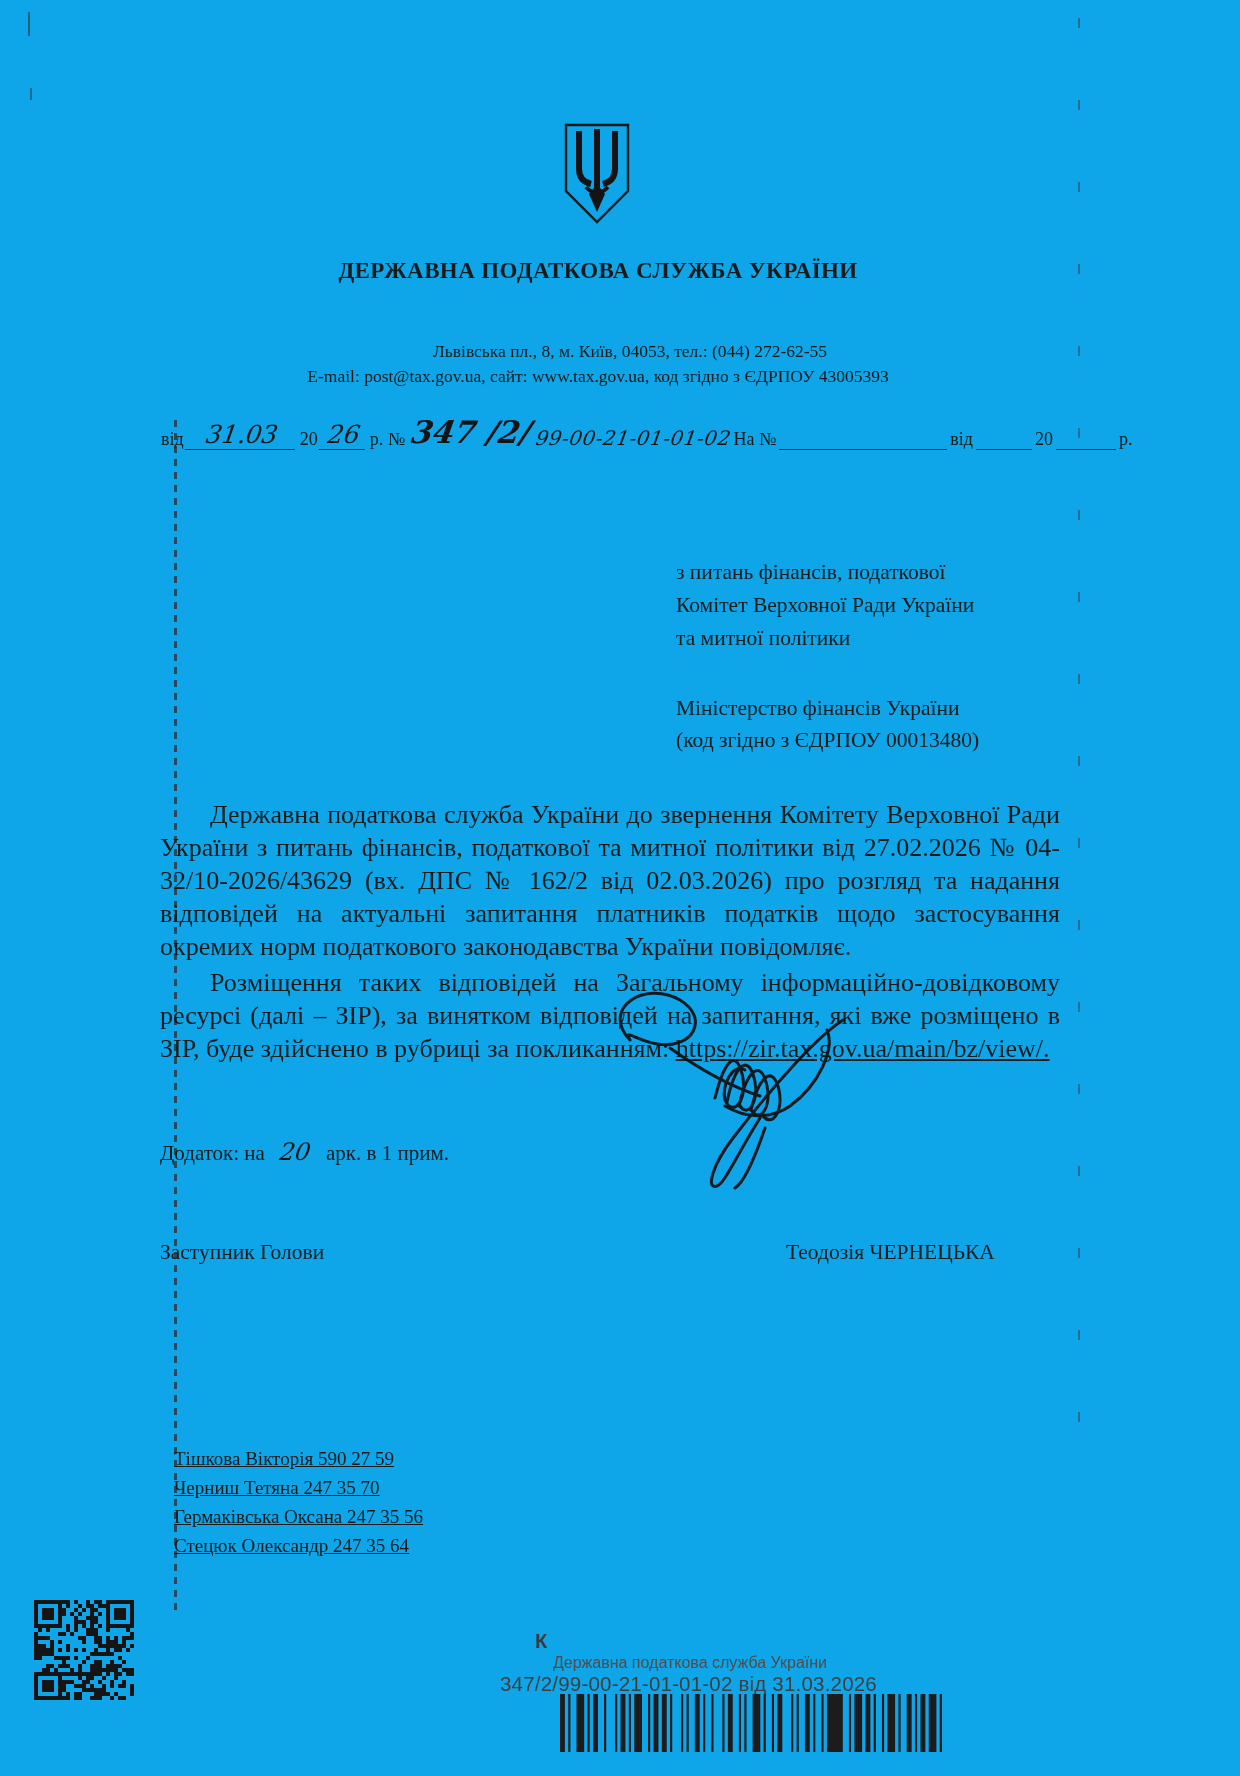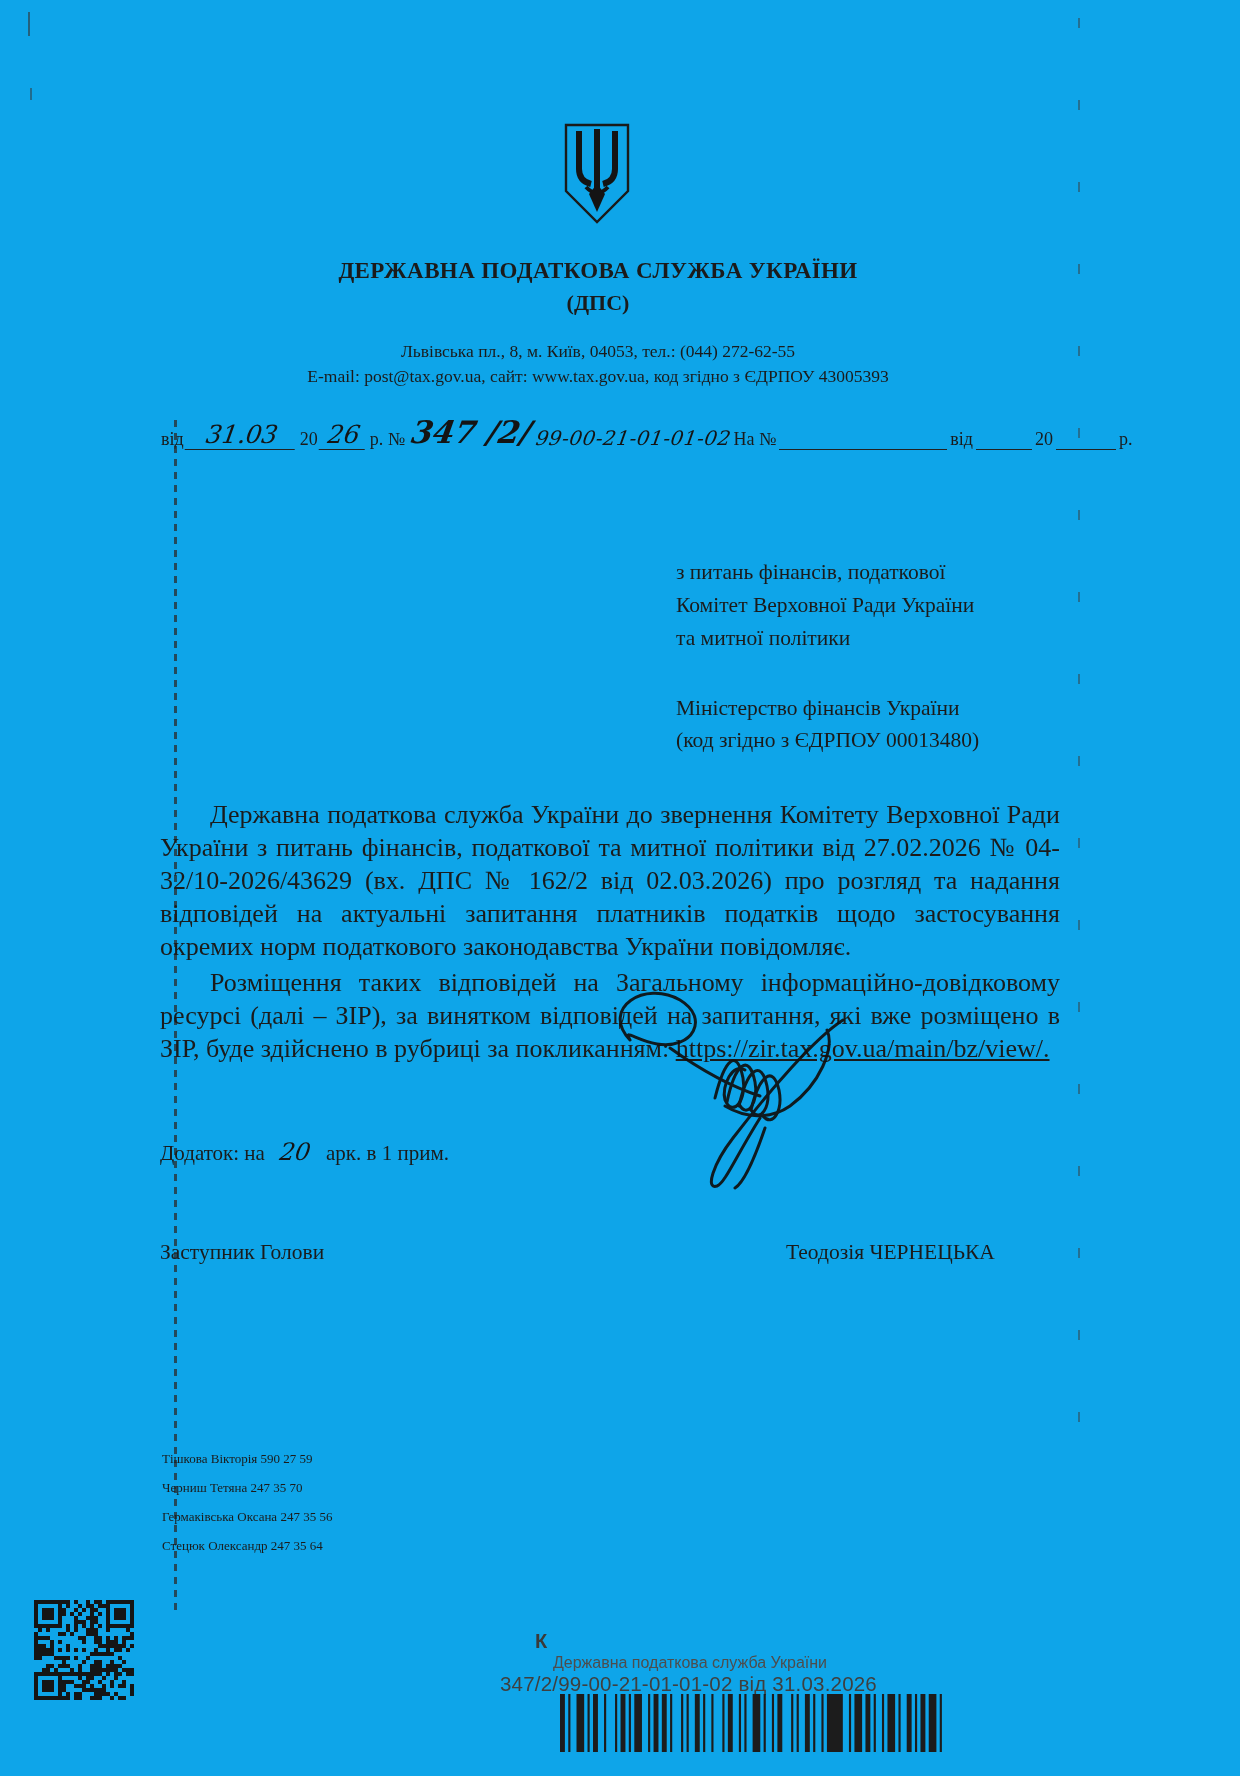--- a/index.html
+++ b/index.html
@@ -13,21 +13,21 @@
   .art-right{left:1078px;top:18px;width:2px;height:1430px;
     background:repeating-linear-gradient(180deg,#3a3a3a 0 10px,transparent 10px 82px);opacity:.5;}
   .art-tl1{left:28px;top:12px;width:2px;height:24px;background:#333;opacity:.6;}
   .art-tl2{left:30px;top:88px;width:2px;height:12px;background:#333;opacity:.5;}
 
   
   .emblem{position:absolute;left:562px;top:122px;width:70px;height:106px;}
   .center-line{position:absolute;left:0;width:1196px;text-align:center;}
   .org-name{top:258px;font-size:23px;font-weight:bold;letter-spacing:.4px;}
   .org-abbr{top:290px;font-size:22px;font-weight:bold;}
-  .addr{top:341px;font-size:17.5px;}
+  .addr{top:341px;font-size:17.5px;padding-left:32px;}
   .mail{top:366px;font-size:17.5px;}
 
   
   .ref-line{position:absolute;left:158px;top:414px;width:1040px;display:flex;
             align-items:flex-end;font-size:18px;white-space:nowrap;}
   .ref-line .lbl{padding:0 3px;}
   .hw{font-family:"DejaVu Serif",serif;font-style:italic;display:inline-block;
       transform:skewX(-9deg);color:#141414;}
   .hw-date{font-size:25px;width:110px;text-align:center;border-bottom:1.6px solid #222;}
   .hw-year{font-size:25px;width:46px;text-align:center;border-bottom:1.6px solid #222;}
@@ -49,21 +49,21 @@
 
   .attach-line{position:absolute;left:160px;top:1138px;font-size:21px;}
   .hw-attach{font-size:24px;padding:0 10px;}
 
   
   .sig-title{position:absolute;left:160px;top:1240px;font-size:21.5px;}
   .sig-name{position:absolute;left:786px;top:1240px;font-size:21.5px;}
   .sig-scribble{position:absolute;left:575px;top:978px;width:310px;height:215px;}
 
   
-  .contacts{position:absolute;left:162px;top:1444px;font-size:13px;line-height:29px;}
+  .contacts{position:absolute;left:174px;top:1444px;font-size:19px;line-height:29px;text-decoration:underline;}
 
   
   .qr{position:absolute;left:34px;top:1600px;width:100px;height:100px;}
   .stamp-text{position:absolute;left:147px;top:1602px;font-family:"Liberation Sans","DejaVu Sans",sans-serif;
               font-size:15px;line-height:26px;color:#3c3c3c;}
 
   
   .reg-k{position:absolute;left:535px;top:1630px;font-family:"Liberation Sans",sans-serif;
          font-size:20px;font-weight:bold;color:#3a3a3a;}
   .reg-org{position:absolute;left:525px;top:1654px;width:330px;text-align:center;
@@ -90,21 +90,20 @@
         <path d="M53,13 V47 Q53,59 41,62"></path>
         <path d="M35,11 V66"></path>
       </g>
       <path d="M24,65 Q35,77 46,65" fill="none" stroke="#141414" stroke-width="4"></path>
       <path d="M35,62 l8,10 -8,18 -8,-18 z" fill="#141414"></path>
       <path d="M14,9 h6 v5 h-6 z M32,7 h6 v5 h-6 z M50,9 h6 v5 h-6 z" fill="#141414"></path>
     </svg>
   </div>
 
   <div class="center-line org-name">ДЕРЖАВНА ПОДАТКОВА СЛУЖБА УКРАЇНИ</div>
-  <div class="center-line org-abbr">(ДПС)</div>
   <div class="center-line addr">Львівська пл., 8, м. Київ, 04053, тел.: (044) 272-62-55</div>
   <div class="center-line mail">E-mail: post@tax.gov.ua, сайт: www.tax.gov.ua, код згідно з ЄДРПОУ 43005393</div>
 
   <div class="ref-line">
     <span class="lbl">від</span>
     <span class="hw hw-date">31.03</span>
     <span class="lbl">20</span>
     <span class="hw hw-year">26</span>
     <span class="lbl">р. №</span>
     <span class="hw hw-num">347 /2/</span>

